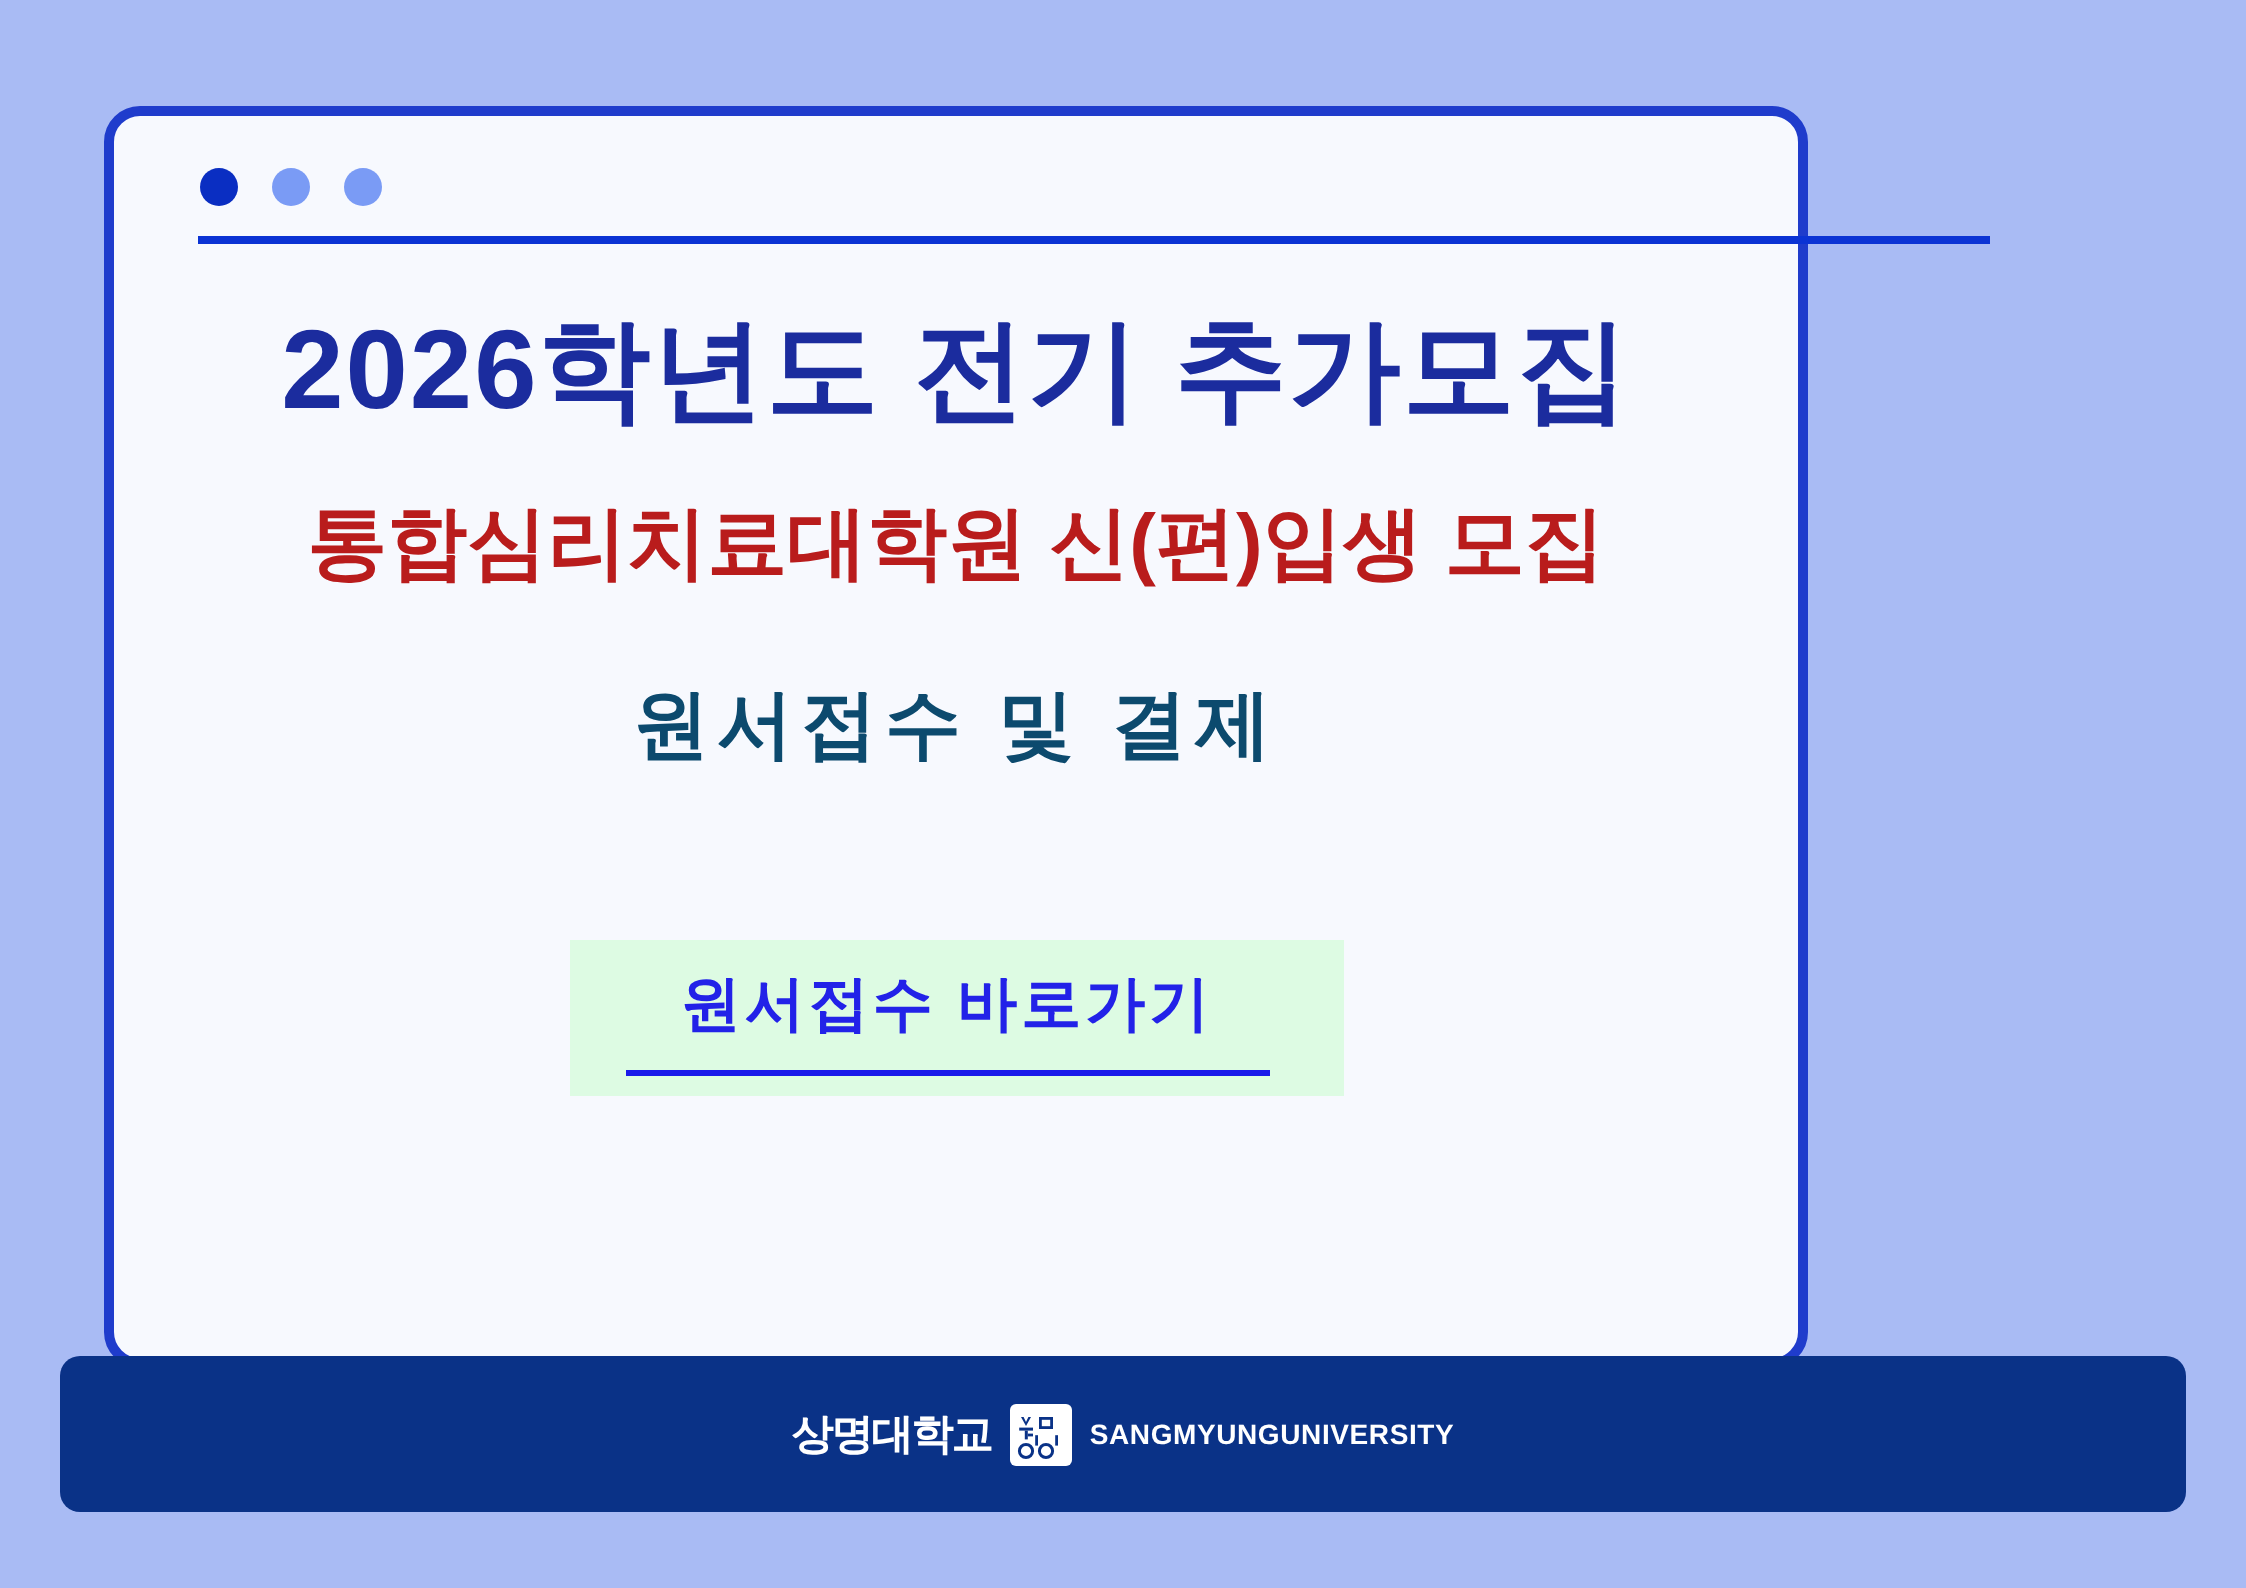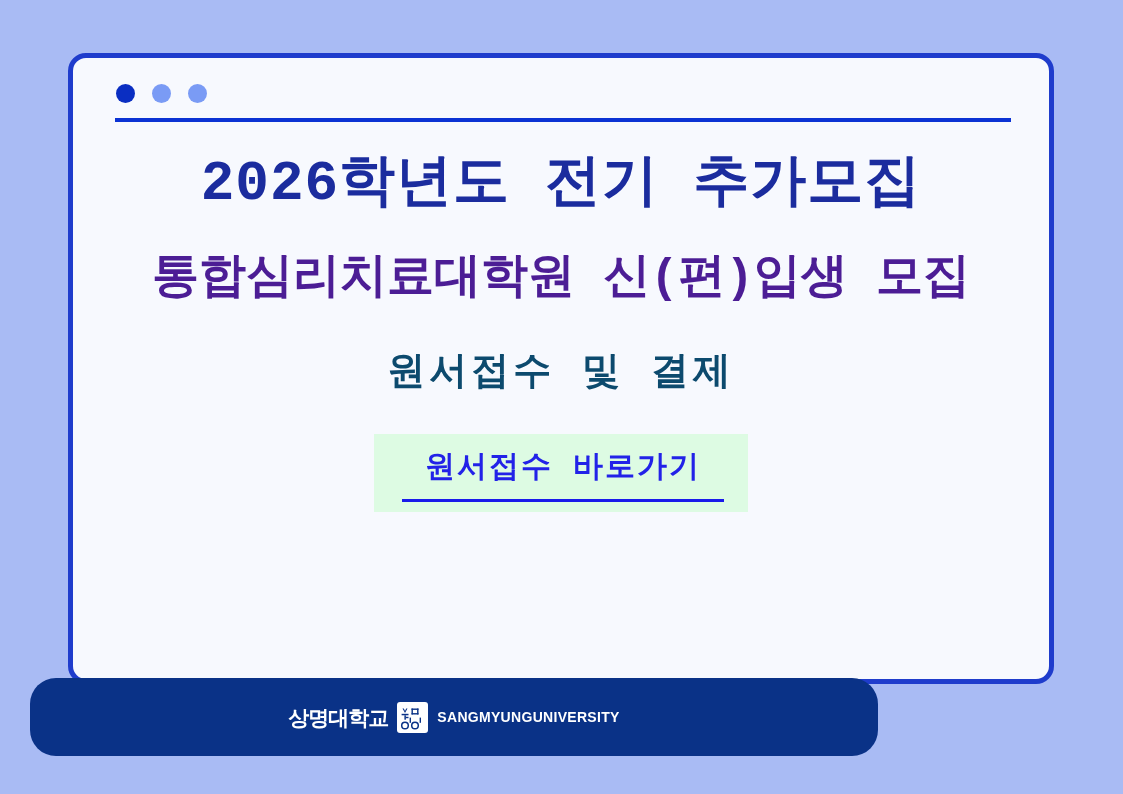--- a/index.html
+++ b/index.html
@@ -12,28 +12,27 @@
 
   body {
     background: #a9bbf4;
     font-family: "Liberation Sans", "DejaVu Sans", sans-serif;
     position: relative;
   }
 
   
   #poster-card {
     position: absolute;
-    left: 68px;
+    left: 52px;
     top: 53px;
-    width: 986px;
+    width: 852px;
     height: 631px;
     background: #f7f9fe;
     border: 5px solid #1f3ccc;
     border-radius: 18px;
-    font-family: Liberation Mono, monospace;
   }
 
   
   #window-dots {
     position: absolute;
     left: 43px;
     top: 26px;
     display: flex;
     gap: 17px;
     align-items: center;
@@ -70,23 +69,23 @@
     font-size: 56px;
     font-weight: 700;
     color: #1b2c9e;
     letter-spacing: 1px;
     line-height: 1.1;
     white-space: nowrap;
   }
 
   #subheadline {
     margin-top: 28px;
-    font-size: 47px;
-    font-weight: 700;
-    color: #4c1d95;
+    font-size: 40px;
+    font-weight: 700;
+    color: #b91c1c;
     letter-spacing: 0px;
     white-space: nowrap;
   }
 
   #accent-line {
     margin-top: 38px;
     font-size: 38px;
     font-weight: 700;
     color: #0c4a6e;
     letter-spacing: 4px;
@@ -103,24 +102,25 @@
   }
 
   
   #cta-wrap {
     margin-top: 38px;
     display: flex;
     justify-content: center;
   }
   #cta-link {
     background: #ddfbe3;
-    padding: 12px 24px 10px 28px;
+    padding: 12px 37px 10px 28px;
     display: inline-block;
     text-decoration: none;
     cursor: pointer;
+    margin-top: 44px;
   }
   #cta-label {
     display: block;
     font-size: 30px;
     font-weight: 700;
     color: #2222e8;
     letter-spacing: 2px;
     white-space: nowrap;
   }
   #cta-underline {
@@ -129,24 +129,24 @@
     width: 322px;
     height: 3px;
     background: #1a1aea;
   }
 
   
   #footer-band {
     position: absolute;
     left: 30px;
     top: 678px;
-    width: 848px;
+    width: 1063px;
     height: 78px;
     background: #0a3287;
-    border-radius: 26px;
+    border-radius: 10px;
     display: flex;
     align-items: center;
     justify-content: center;
   }
 
   #footer-logo {
     display: flex;
     align-items: center;
     gap: 9px;
   }

